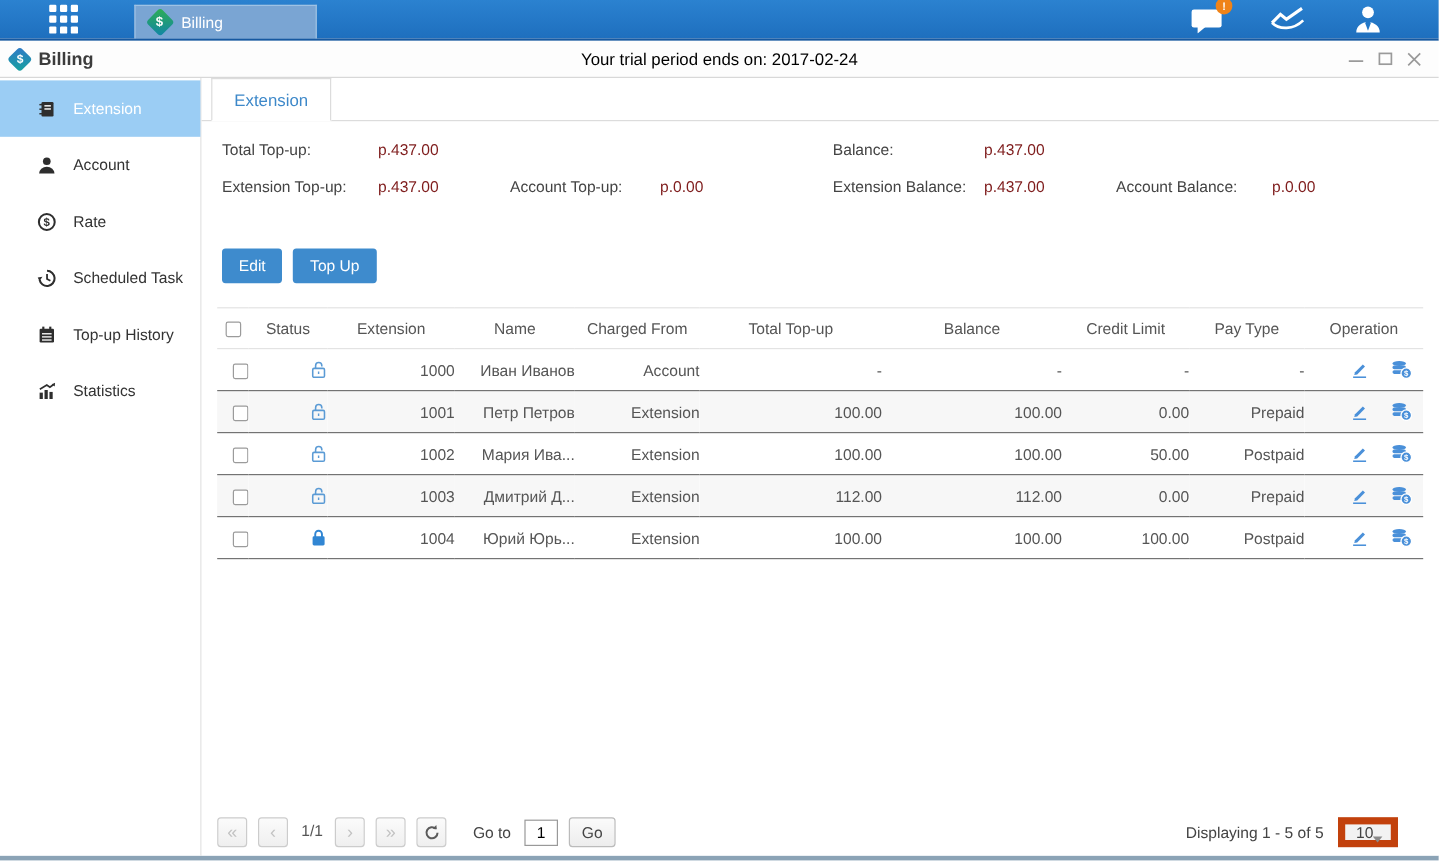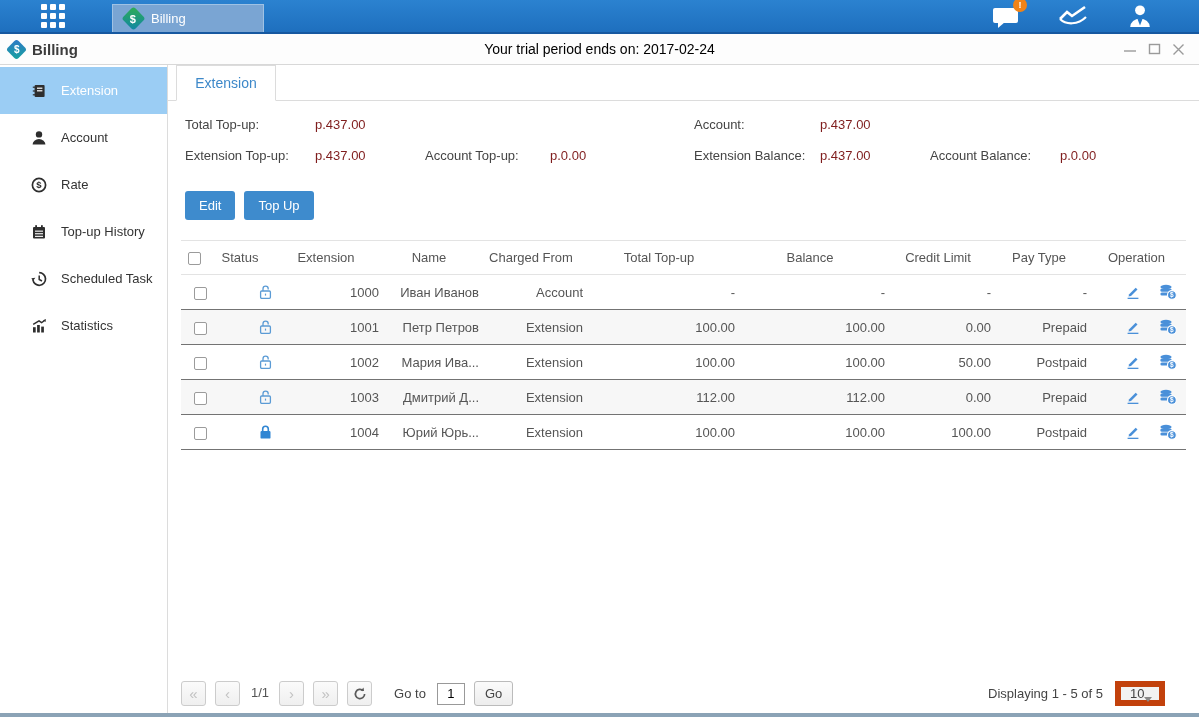--- a/index.html
+++ b/index.html
@@ -54,21 +54,21 @@
   .summary { position:relative; height:90px; font-size:13px; }
   .summary span { position:absolute; white-space:nowrap; }
   .s-label { font-weight:normal; color:#444; }
   .s-value { color:#7f1d1d; }
   .r1 { top:16px; } .r2 { top:47px; }
   .c1l{left:17px}.c1v{left:147px}.c2l{left:257px}.c2v{left:382px}
   .c3l{left:526px}.c3v{left:652px}.c4l{left:762px}.c4v{left:892px}
 
   .btnrow { margin-left:17px; display:flex; gap:9px; }
   .btn { background:#3e8bcd; color:#fff; border:none; border-radius:3px; font-size:13px;
-    height:29px; padding:0 14px; cursor:pointer; font-family:inherit; }
+    height:29px; padding:0 14px; cursor:pointer; font-family:inherit;margin-top:16px; }
 
   table { margin:20px 0 0 13px; width:1005px; border-collapse:collapse; table-layout:fixed;
     font-size:13px; color:#555; }
   thead th { border-top:1px solid #e3e3e3; border-bottom:1px solid #e3e3e3; height:34px;
     font-weight:normal; color:#555; text-align:center; }
   tbody td { height:35px; border-bottom:1px solid #737373; text-align:right; overflow:hidden;
     white-space:nowrap; }
   tbody tr.alt { background:#f7f7f7; }
   .cb { display:inline-block; width:13px; height:13px; border:1px solid #9b9b9b; border-radius:2px;
     background:#fff; vertical-align:middle; cursor:pointer; }
@@ -197,63 +197,63 @@
           <svg width="16" height="16" viewBox="0 0 16 16">
             <circle cx="8" cy="8" r="6.6" fill="none" stroke="currentColor" stroke-width="1.7"></circle>
             <text x="8" y="11.4" text-anchor="middle" font-size="9.5" font-weight="bold" fill="currentColor" font-family="Liberation Sans, sans-serif">$</text>
           </svg>
         </span>
         <span>Rate</span>
       </div>
       <div class="side-item">
         <span class="side-ic">
           <svg width="16" height="16" viewBox="0 0 16 16">
+            <path d="M8.2 1.7 a6.3 6.3 0 1 1 -6.2 7.4" fill="none" stroke="currentColor" stroke-width="1.7"></path>
+            <path d="M0.4 7.2 l4 -0.5 -2.5 3.4 z" fill="currentColor"></path>
+            <path d="M8.2 4.4 V8.5 L11 10" fill="none" stroke="currentColor" stroke-width="1.5"></path>
+          </svg>
+        </span>
+        <span>Scheduled Task</span>
+      </div>
+      <div class="side-item">
+        <span class="side-ic">
+          <svg width="16" height="16" viewBox="0 0 16 16">
             <rect x="2" y="3" width="12" height="11.4" rx="1" fill="currentColor"></rect>
             <rect x="4.2" y="1.2" width="1.8" height="3.2" fill="currentColor"></rect>
             <rect x="10" y="1.2" width="1.8" height="3.2" fill="currentColor"></rect>
             <rect x="4" y="6.6" width="8" height="1.1" fill="#fff"></rect>
             <rect x="4" y="9.2" width="8" height="1.1" fill="#fff"></rect>
             <rect x="4" y="11.8" width="8" height="1.1" fill="#fff"></rect>
           </svg>
         </span>
         <span>Top-up History</span>
       </div>
       <div class="side-item">
         <span class="side-ic">
           <svg width="16" height="16" viewBox="0 0 16 16">
-            <path d="M8.2 1.7 a6.3 6.3 0 1 1 -6.2 7.4" fill="none" stroke="currentColor" stroke-width="1.7"></path>
-            <path d="M0.4 7.2 l4 -0.5 -2.5 3.4 z" fill="currentColor"></path>
-            <path d="M8.2 4.4 V8.5 L11 10" fill="none" stroke="currentColor" stroke-width="1.5"></path>
-          </svg>
-        </span>
-        <span>Scheduled Task</span>
-      </div>
-      <div class="side-item">
-        <span class="side-ic">
-          <svg width="16" height="16" viewBox="0 0 16 16">
             <rect x="2" y="9.2" width="2.7" height="5.3" fill="currentColor"></rect>
             <rect x="6.1" y="7" width="2.7" height="7.5" fill="currentColor"></rect>
             <rect x="10.2" y="8.6" width="2.7" height="5.9" fill="currentColor"></rect>
             <path d="M2.2 6.4 L8 2.9 L10.6 4.7 L13.6 2.4" fill="none" stroke="currentColor" stroke-width="1.4"></path>
             <path d="M14.9 0.9 l-0.3 3.2 -2.4 -1.9 z" fill="currentColor"></path>
           </svg>
         </span>
         <span>Statistics</span>
       </div>
     </div>
 
   <div class="content">
     <div class="tabrow">
       <div class="tab">Extension</div>
     </div>
 
     <div class="summary">
       <span class="s-label r1 c1l">Total Top-up:</span>
       <span class="s-value r1 c1v">p.437.00</span>
-      <span class="s-label r1 c3l">Account:</span>
+      <span class="s-label r1 c3l">Balance:</span>
       <span class="s-value r1 c3v">p.437.00</span>
       <span class="s-label r2 c1l">Extension Top-up:</span>
       <span class="s-value r2 c1v">p.437.00</span>
       <span class="s-label r2 c2l">Account Top-up:</span>
       <span class="s-value r2 c2v">p.0.00</span>
       <span class="s-label r2 c3l">Extension Balance:</span>
       <span class="s-value r2 c3v">p.437.00</span>
       <span class="s-label r2 c4l">Account Balance:</span>
       <span class="s-value r2 c4v">p.0.00</span>
     </div>

